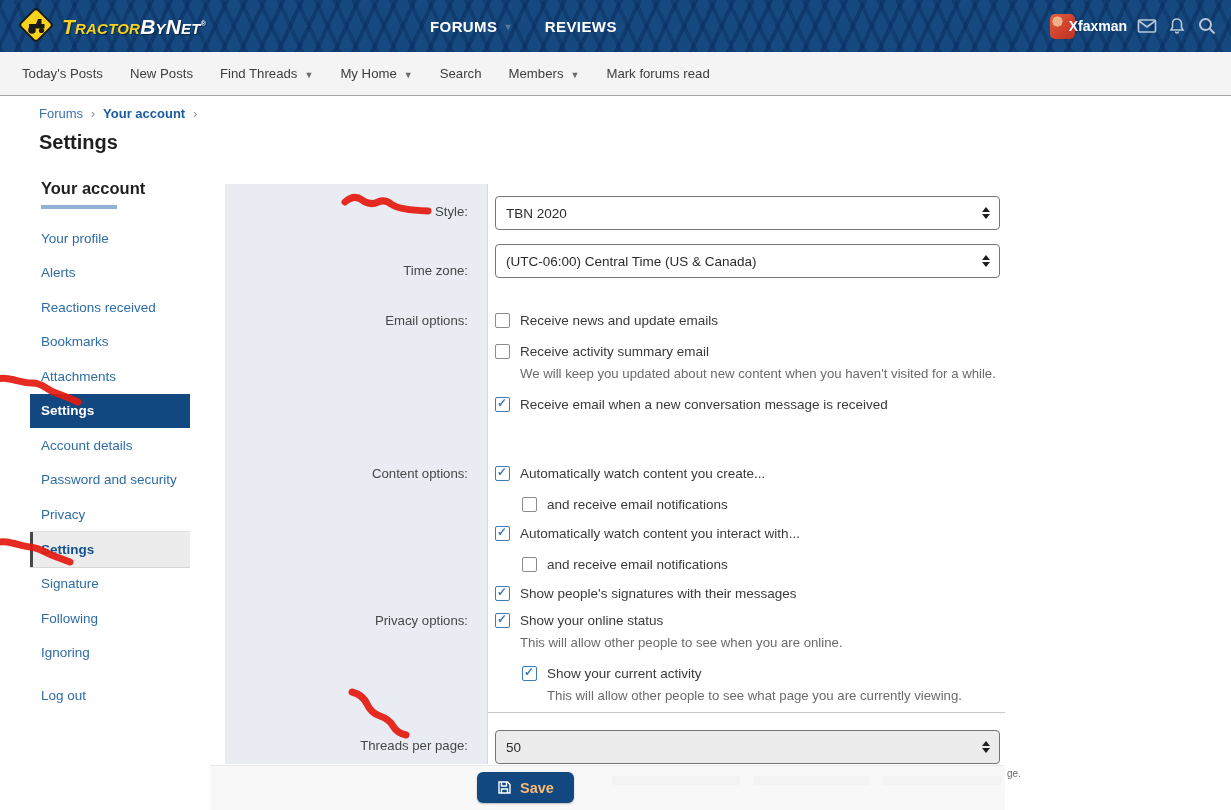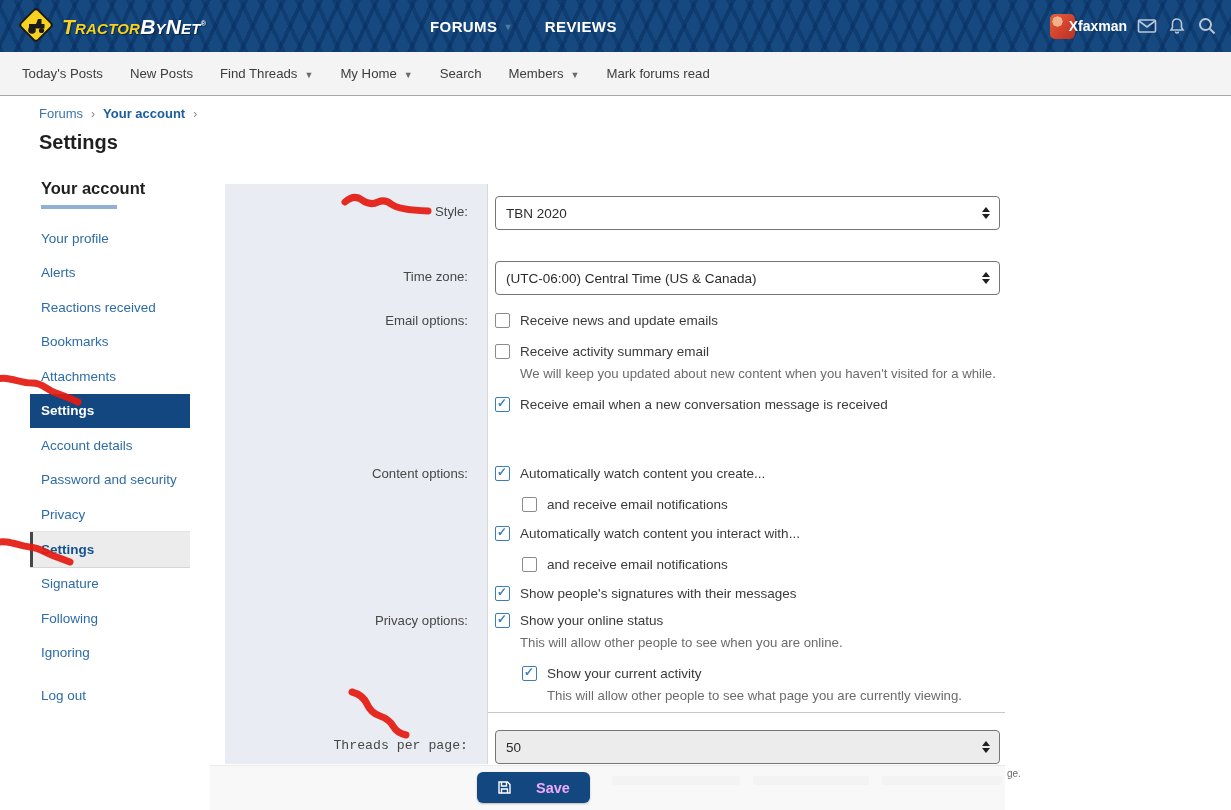--- a/index.html
+++ b/index.html
@@ -76,22 +76,22 @@
   .cb-desc{font-size:13.2px;color:#6b6b6b;line-height:20px;margin-top:2px;max-width:490px;}
 
   .divider-line{position:absolute;left:263px;right:0;top:528px;height:1px;background:#c9c9c9;}
 
   
   .ghost-bar{position:absolute;height:9px;border-radius:2px;background:#8f8f8f;opacity:.35;filter:blur(.6px);z-index:1;}
   .ghost-tail{position:absolute;left:1007px;top:768px;font-size:10px;color:#6b6b6b;z-index:1;}
   .save-footer{position:absolute;left:210px;top:765px;width:795px;height:45px;
     background:rgba(247,247,247,.88);border-top:1px solid rgba(0,0,0,.05);z-index:2;}
   .save-btn{position:absolute;left:267px;top:6px;height:31px;padding:0 20px;background:#12477f;border:none;border-radius:6px;
-    color:#f0abfc;font-size:14.5px;font-weight:700;font-family:"Liberation Sans",sans-serif;
-    display:flex;align-items:center;gap:24px;cursor:pointer;box-shadow:0 1px 2px rgba(0,0,0,.25);}
+    color:#fdba74;font-size:14.5px;font-weight:700;font-family:"Liberation Sans",sans-serif;
+    display:flex;align-items:center;gap:8px;cursor:pointer;box-shadow:0 1px 2px rgba(0,0,0,.25);}
   .save-btn svg{stroke:#fff;fill:none;stroke-width:1.4;}
 
   
   .annotations{position:absolute;left:0;top:0;width:1231px;height:810px;pointer-events:none;z-index:5;}
 </style>
 </head>
 <body>
 
 <div class="page">
 
@@ -205,21 +205,21 @@
           <div class="sel">
             <span>TBN 2020</span>
             <span class="updown">
                 <span class="tri-up"></span>
                 <span class="tri-down"></span>
               </span>
           </div>
         </div>
       </div>
 
-      <div class="frow" style="top:77px;">
+      <div class="frow" style="top:60px;align-items:flex-end;">
         <div class="frow-label" style="padding-top:8px;">Time zone:</div>
         <div class="frow-content">
           <div class="sel">
             <span>(UTC-06:00) Central Time (US &amp; Canada)</span>
             <span class="updown">
                 <span class="tri-up"></span>
                 <span class="tri-down"></span>
               </span>
           </div>
         </div>
@@ -288,21 +288,21 @@
               <span class="cb-label">Show your current activity</span>
               <div class="cb-desc">This will allow other people to see what page you are currently viewing.</div>
             </div>
           </div>
         </div>
       </div>
 
       <div class="divider-line"></div>
 
       <div class="frow" style="top:546px;">
-        <div class="frow-label" style="padding-top:8px;font-family:Liberation Mono, monospace;">Threads per page:</div>
+        <div class="frow-label" style="padding-top:8px;">Threads per page:</div>
         <div class="frow-content">
           <div class="sel gray">
             <span>50</span>
             <span class="updown">
                 <span class="tri-up"></span>
                 <span class="tri-down"></span>
               </span>
           </div>
         </div>
       </div>

